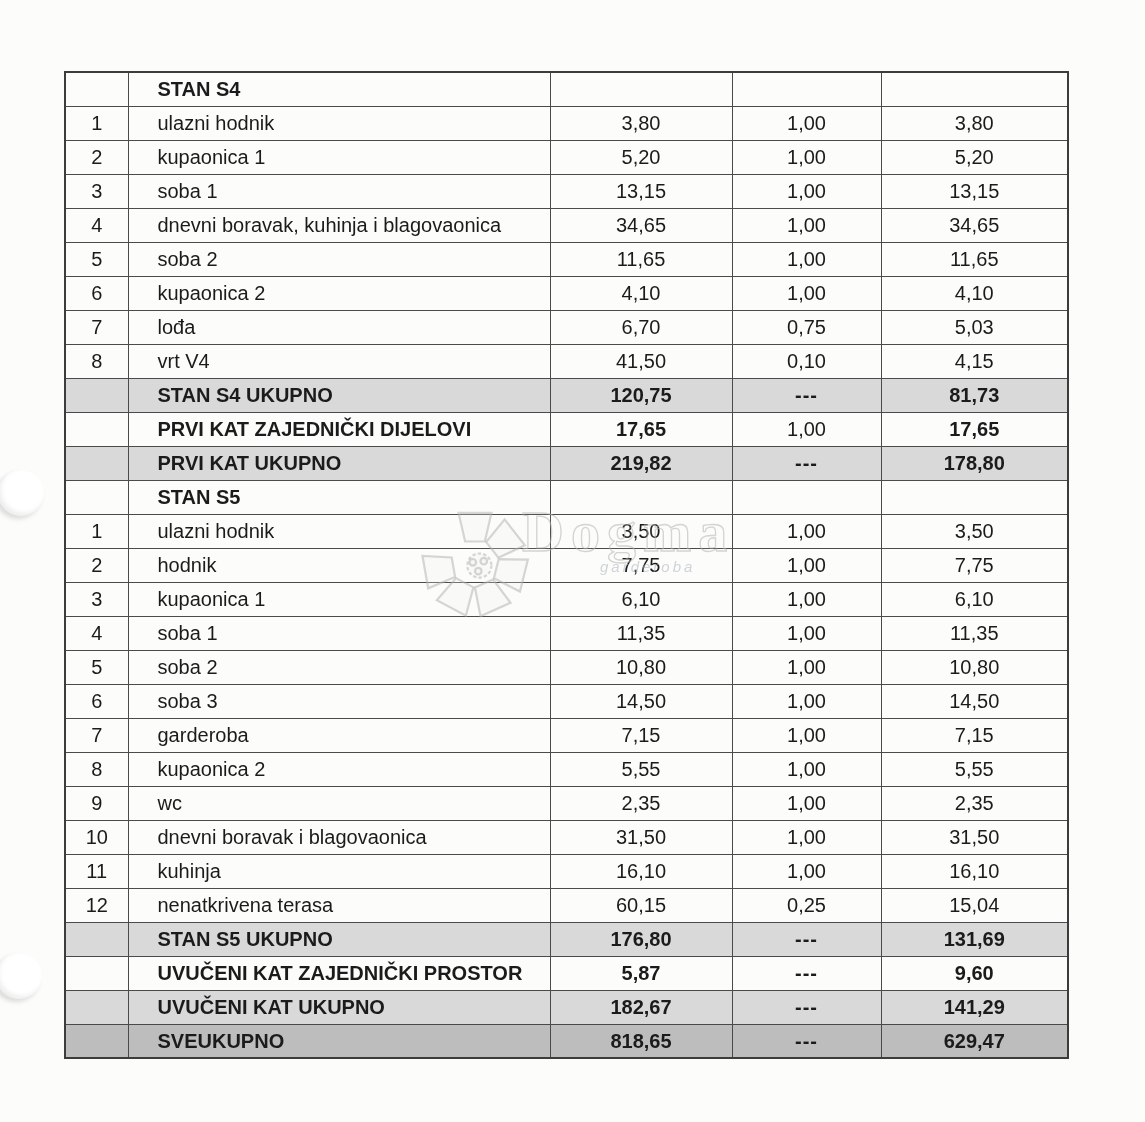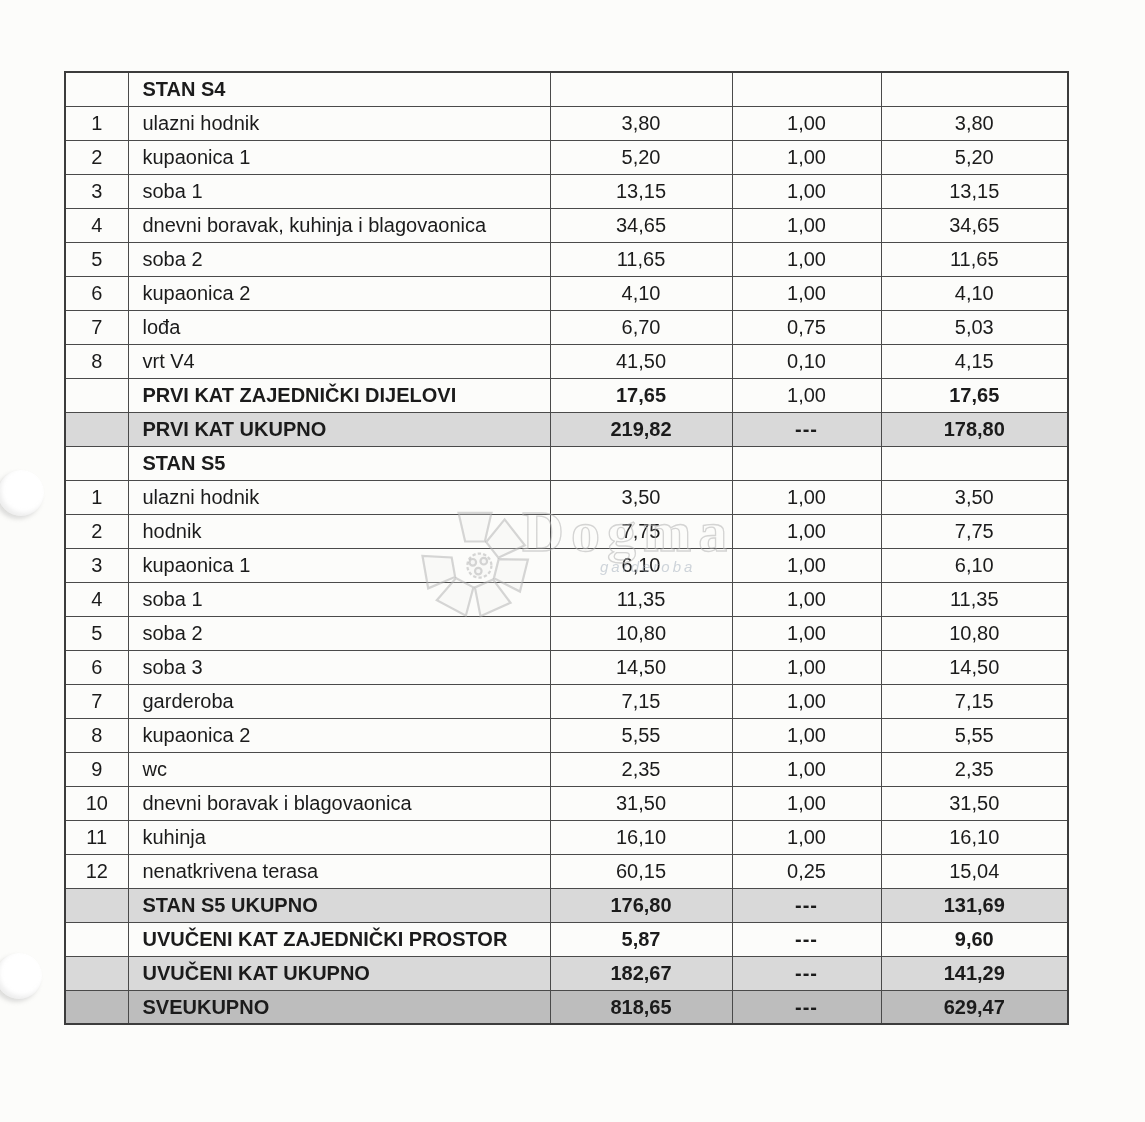--- a/index.html
+++ b/index.html
@@ -26,21 +26,21 @@
   }
   .area-table td{
     border:1.6px solid #4a4a4a;
     height:34px;box-sizing:border-box;
     font-size:20px;line-height:1;
     padding:0;vertical-align:middle;
     white-space:nowrap;overflow:hidden;
     background:transparent;
   }
   .area-table td.num{text-align:center;}
-  .area-table td.label{text-align:left;padding-left:14px;margin-left:36px;}
+  .area-table td.label{text-align:left;padding-left:29px;margin-left:36px;}
   .area-table td.area,
   .area-table td.coef,
   .area-table td.red{text-align:center;}
   tr.section td.label{font-weight:bold;}
   tr.boldrow td.label,
   tr.boldrow td.area,
   tr.boldrow td.red{font-weight:bold;}
   td.coef.bold{font-weight:bold;letter-spacing:1px;}
   tr.gray td{background:var(--row-light,#d9d9d9);}
   tr.dark td{background:var(--row-dark,#bdbdbd);}
@@ -137,20 +137,27 @@
           <td class="area">6,70</td>
           <td class="coef">0,75</td>
           <td class="red">5,03</td>
         </tr>
         <tr class="item">
           <td class="num">8</td>
           <td class="label">vrt V4</td>
           <td class="area">41,50</td>
           <td class="coef">0,10</td>
           <td class="red">4,15</td>
+        </tr>
+        <tr class="boldrow gray">
+          <td class="num"></td>
+          <td class="label">STAN S4 UKUPNO</td>
+          <td class="area">120,75</td>
+          <td class="coef bold">---</td>
+          <td class="red">81,73</td>
         </tr>
         <tr class="boldrow">
           <td class="num"></td>
           <td class="label">PRVI KAT ZAJEDNIČKI DIJELOVI</td>
           <td class="area">17,65</td>
           <td class="coef">1,00</td>
           <td class="red">17,65</td>
         </tr>
         <tr class="boldrow gray">
           <td class="num"></td>

